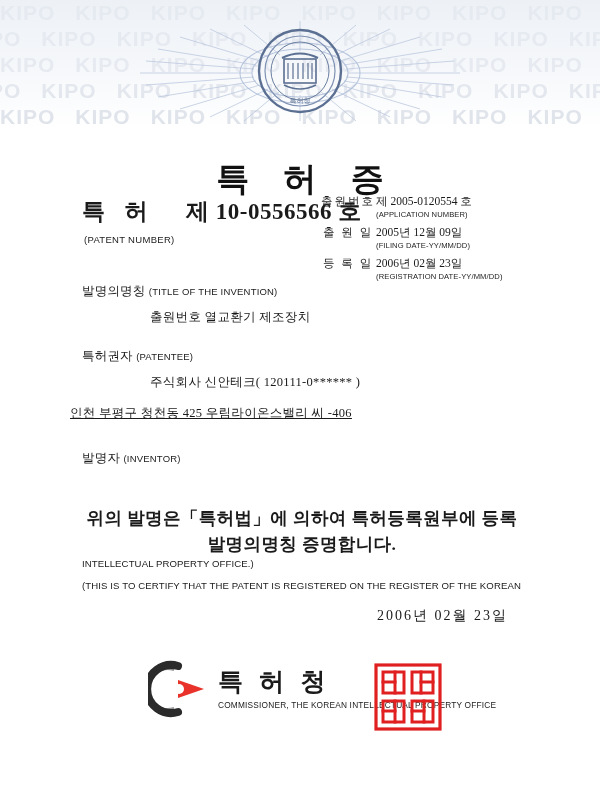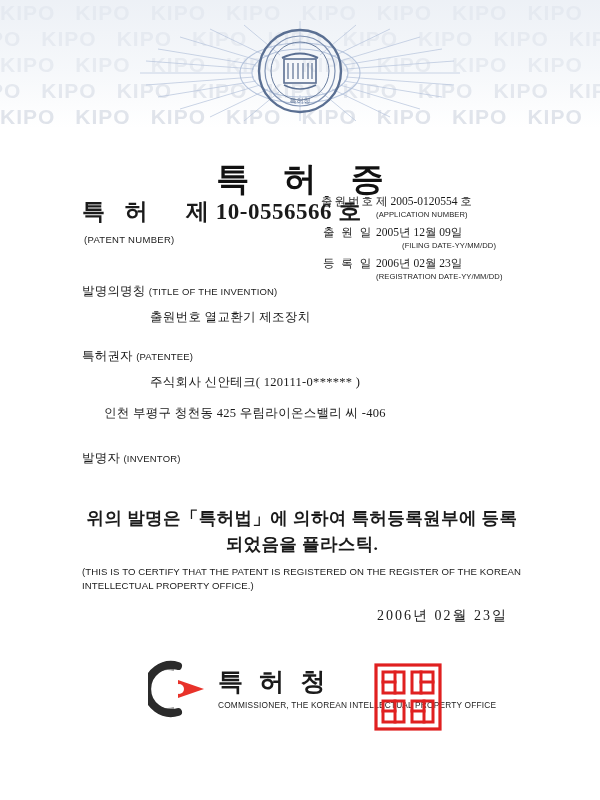--- a/index.html
+++ b/index.html
@@ -171,21 +171,22 @@
     letter-spacing: 0.2px;
   }
   .field-value {
     font-size: 12.5px;
     margin-left: 150px;
     margin-top: 9px;
     letter-spacing: 0.3px;
   }
   .field-value.second {
     margin-top: 14px;
-    margin-left: 104px;
+    margin-left: 70px;
+    text-decoration: underline;
   }
 
   
   .certify {
     position: absolute;
     top: 505px;
     left: 82px;
     width: 440px;
   }
   .certify-kr {
@@ -342,21 +343,21 @@
         <span class="meta-label">출원번호</span>
         <span class="meta-value">제 2005-0120554 호</span>
       </div>
       <div class="meta-en" style="margin-left:56px">(APPLICATION NUMBER)</div>
     </div>
     <div>
       <div class="meta-line">
         <span class="meta-label">출 원 일</span>
         <span class="meta-value">2005년  12월  09일</span>
       </div>
-      <div class="meta-en" style="margin-left:82px">(FILING DATE-YY/MM/DD)</div>
+      <div class="meta-en" style="margin-left:56px">(FILING DATE-YY/MM/DD)</div>
     </div>
     <div>
       <div class="meta-line">
         <span class="meta-label">등 록 일</span>
         <span class="meta-value">2006년  02월  23일</span>
       </div>
       <div class="meta-en" style="margin-left:56px">(REGISTRATION DATE-YY/MM/DD)</div>
     </div>
   </div>
 </div>
@@ -384,23 +385,23 @@
     <div class="field-label">
       <span>발명자</span>
       <span class="en">(INVENTOR)</span>
     </div>
   </div>
 
 </div>
 
 <div class="certify">
   <div class="certify-kr">위의 발명은「특허법」에 의하여 특허등록원부에 등록</div>
-  <div class="certify-kr">되었음을 플라스틱.</div>
+  <div class="certify-kr">발명의명칭 증명합니다.</div>
+  <div class="certify-en" style="margin-top:0">INTELLECTUAL PROPERTY OFFICE.)</div>
   <div class="certify-en">(THIS IS TO CERTIFY THAT THE PATENT IS REGISTERED ON THE REGISTER OF THE KOREAN</div>
-  <div class="certify-en" style="margin-top:0">INTELLECTUAL PROPERTY OFFICE.)</div>
 </div>
 
 <div class="issue-date">2006년  02월  23일</div>
 
 <div class="footer">
   <div class="footer-inner">
     <div class="kipo-logo">
       <svg viewBox="0 0 62 58" width="62" height="58">
         <path d="M30 6 A24 24 0 1 0 30 52" fill="none" stroke="#2b2b2b" stroke-width="8" stroke-linecap="round"></path>
         <path d="M26 10 A20 20 0 1 0 26 48" fill="none" stroke="#2b2b2b" stroke-width="2" opacity="0.5"></path>

